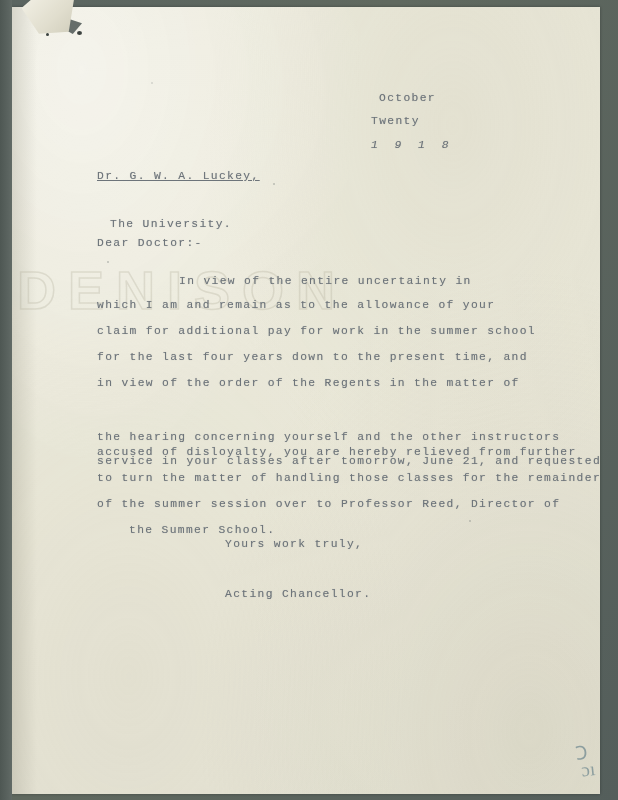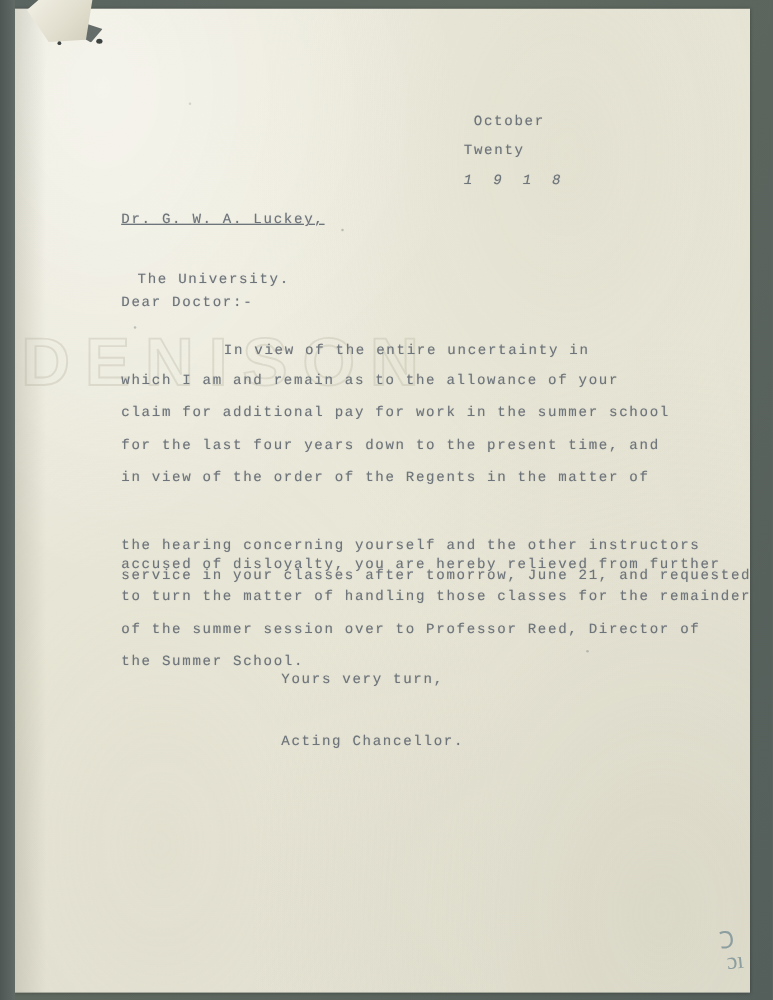--- a/index.html
+++ b/index.html
@@ -156,21 +156,21 @@
   
   #body-l1 { top: 293px; }
   #body-l2 { top: 319px; }
   #body-l3 { top: 345px; }
   #body-l4 { top: 371px; }
   #body-l5 { top: 397px; margin-top: 28px; }
   #body-l6 { top: 428px; margin-top: 12px; }
   #body-l7 { top: 449px; }
   #body-l8 { top: 466px; }
   #body-l9 { top: 492px; }
-  #body-l10{ top: 518px; }
+  #body-l10{ top: 518px; margin-left: 32px; }
 
   
   #closing-line   { left: 214px; top: 532px; }
   #signature-line { left: 214px; top: 582px; }
 
   
   #pencil-mark {
     position: absolute;
     left: 566px;
     top: 736px;
@@ -227,21 +227,21 @@
       <div class="typed-line body-line" id="body-l2">claim for additional pay for work in the summer school</div>
       <div class="typed-line body-line" id="body-l3">for the last four years down to the present time, and</div>
       <div class="typed-line body-line" id="body-l4">in view of the order of the Regents in the matter of</div>
       <div class="typed-line body-line" id="body-l5">the hearing concerning yourself and the other instructors</div>
       <div class="typed-line body-line" id="body-l6">accused of disloyalty, you are hereby relieved from further</div>
       <div class="typed-line body-line" id="body-l7">service in your classes after tomorrow, June 21, and requested</div>
       <div class="typed-line body-line" id="body-l9">of the summer session over to Professor Reed, Director of</div>
       <div class="typed-line body-line" id="body-l8">to turn the matter of handling those classes for the remainder</div>
       <div class="typed-line body-line" id="body-l10">the Summer School.</div>
 
-      <div class="typed-line" id="closing-line">Yours very turn,</div>
+      <div class="typed-line" id="closing-line">Yours work truly,</div>
       <div class="typed-line" id="signature-line">Acting Chancellor.</div>
 
     </div>
 
     <div class="stray-speck" id="speck-1"></div>
     <div class="stray-speck" id="speck-2"></div>
     <div class="stray-speck" id="speck-3"></div>
     <div class="stray-speck" id="speck-4"></div>
 
     <div id="pencil-mark">

